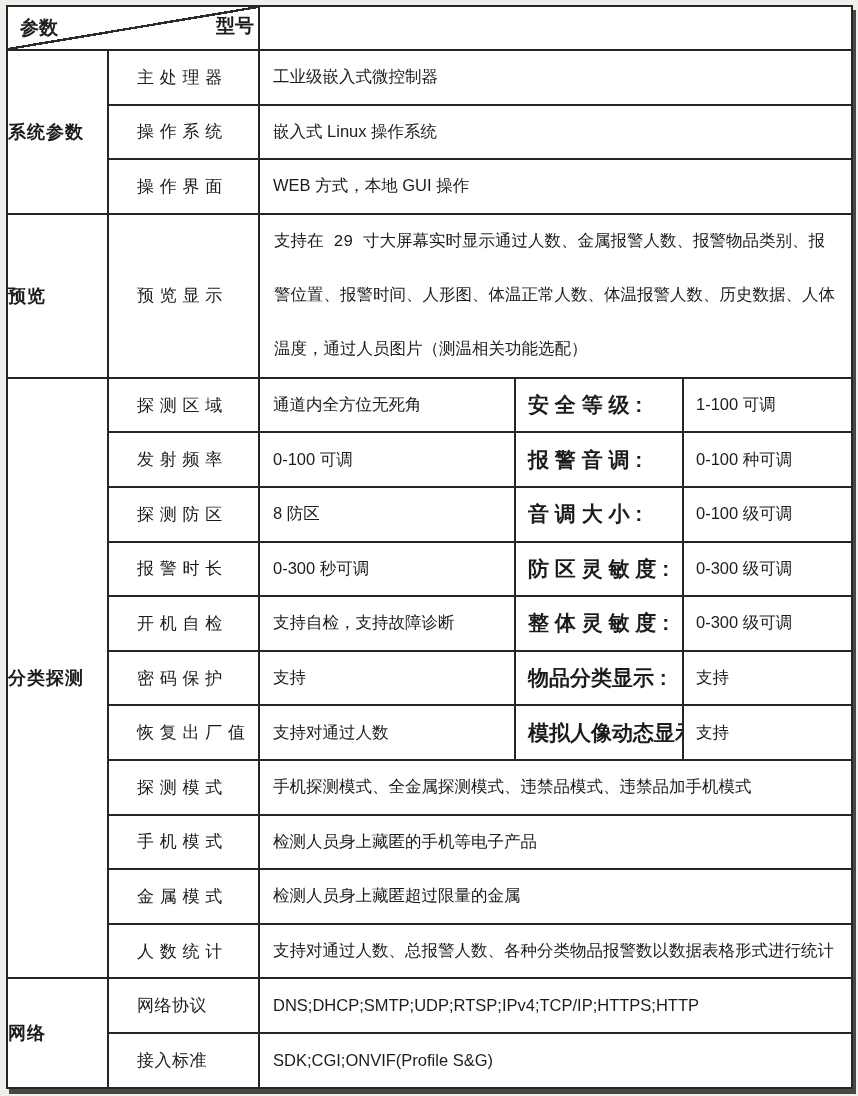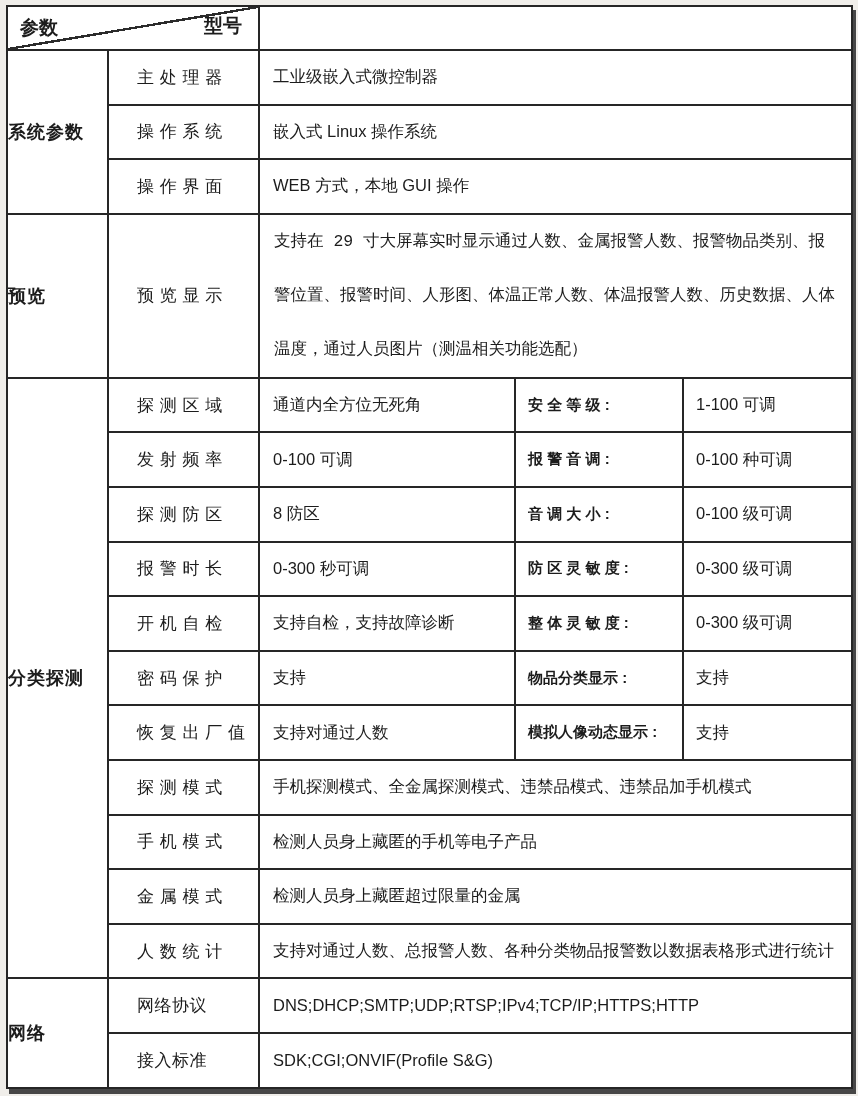--- a/index.html
+++ b/index.html
@@ -39,21 +39,21 @@
         #2b2b2b calc(50% - 1.2px),
         #2b2b2b calc(50% + 1.2px),
         transparent calc(50% + 1.2px));
   }
   .corner-param {
     position: absolute; left: 12px; top: 50%;
     transform: translateY(-50%);
     font-size: 19px; font-weight: 700;
   }
   .corner-model {
-    position: absolute; right: 16px; top: 46%;
+    position: absolute; right: 4px; top: 46%;
     transform: translateY(-50%);
     font-size: 19px; font-weight: 700;
   }
   td.sec {
     font-size: 18px;
     font-weight: 700;
     letter-spacing: 1px;
   }
   td.lbl {
     padding-left: 28px;
@@ -63,21 +63,21 @@
     white-space: nowrap;
   }
   td.val {
     padding-left: 13px;
     padding-right: 0;
     font-size: 16.5px;
     font-weight: 400;
   }
   td.lbl2 {
     padding-left: 12px;
-    font-size: 15px;
+    font-size: 21px;
     font-weight: 700;
     white-space: nowrap;
   }
   td.val2 {
     padding-left: 12px;
     font-size: 16.5px;
     font-weight: 400;
   }
   td.val-preview {
     padding: 0 14px;

